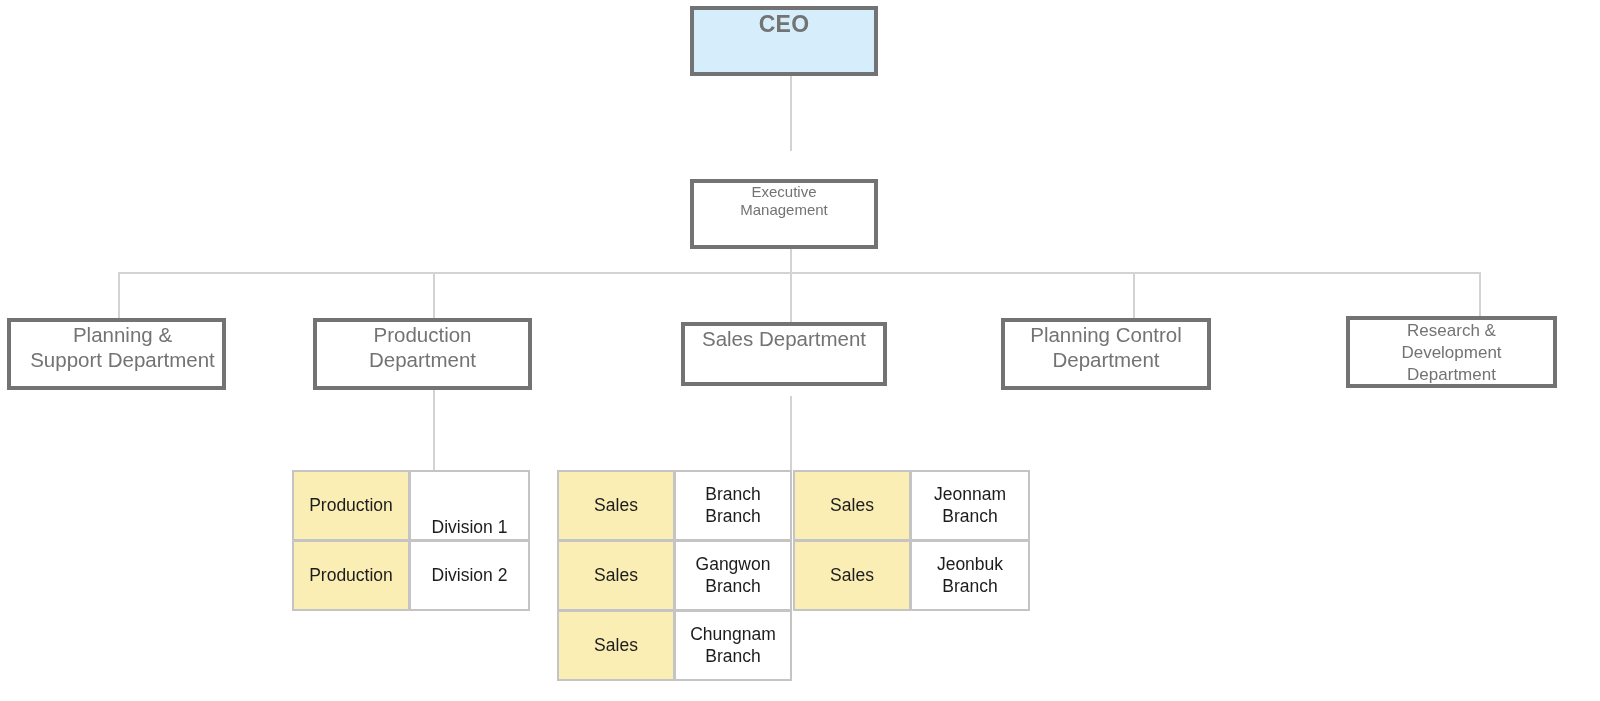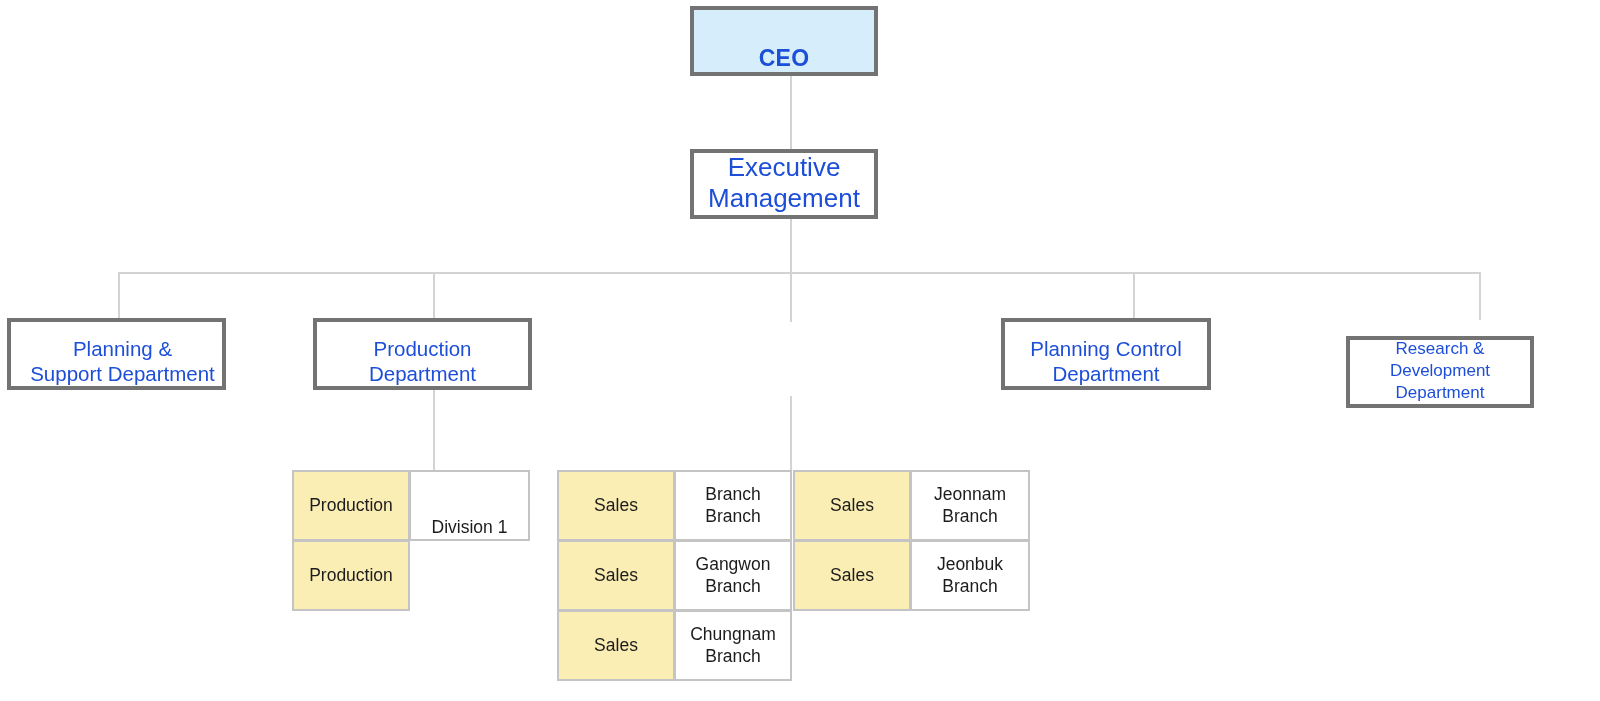--- a/index.html
+++ b/index.html
@@ -21,36 +21,36 @@
   .line { position: absolute; background: #d2d3d4; }
   .line.v { width: 2px; }
   .line.h { height: 2px; }
 
   
   .node {
     position: absolute;
     border: 4px solid #737373;
     background: #ffffff;
     display: flex;
-    align-items: flex-end;
+    align-items: flex-start;
     justify-content: center;
     text-align: center;
-    color: #1d4ed8;
+    color: #737373;
     line-height: 1.22;
     z-index: 3;
   }
   .node .label { display: block; padding: 0 4px; }
 
   .node.ceo {
     background: #d6eefc;
     font-weight: bold;
     font-size: 23px;
     letter-spacing: .3px;
   }
-  .node.exec { font-size: 26px; }
+  .node.exec { font-size: 15px; margin-top: 30px; }
   .node.dept { font-size: 20.5px; }
   .node.dept-sm { font-size: 17px; line-height: 1.30; }
 
   
   .grid { position: absolute; z-index: 2; }
   .cell {
     position: absolute;
     border: 2px solid #c4c4c4;
     display: flex;
     align-items: center;
@@ -102,48 +102,54 @@
     </span>
   </div>
 
   <div class="node dept" style="left:313px; top:318px; width:219px; height:72px;">
     <span class="label">
       <span>Production</span><br>
       <span>Department</span>
     </span>
   </div>
 
+  <div class="node dept" style="left:681px; top:322px; width:206px; height:64px;">
+    <span class="label">Sales Department</span>
+  </div>
 
   <div class="node dept" style="left:1001px; top:318px; width:210px; height:72px;">
     <span class="label">
       <span>Planning Control</span><br>
       <span>Department</span>
     </span>
   </div>
 
-  <div class="node dept-sm" style="left:1346px; top:336px; width:188px; height:72px;">
+  <div class="node dept-sm" style="left:1346px; top:316px; width:211px; height:72px;">
     <span class="label">
       <span>Research &amp;</span><br>
       <span>Development</span><br>
       <span>Department</span>
     </span>
   </div>
 
   <div class="grid" style="left:292px; top:470px; width:238px; height:140px;">
 
     <div class="cell tag" style="left:0px; top:0px; width:118px; height:71px;">
       <span class="label">Production</span>
     </div>
     <div class="cell" style="left:117px; top:0px; width:121px; height:71px;align-items:flex-end;">
       <span class="label">Division 1</span>
     </div>
 
     <div class="cell tag" style="left:0px; top:70px; width:118px; height:71px;">
       <span class="label">Production</span>
     </div>
+    <div class="cell" style="left:117px; top:70px; width:121px; height:71px;">
+      <span class="label">Division 2</span>
+    </div>
   </div>
 
   <div class="grid" style="left:557px; top:470px; width:473px; height:211px;">
 
     <div class="cell tag" style="left:0px; top:0px; width:118px; height:71px;">
       <span class="label">Sales</span>
     </div>
     <div class="cell" style="left:117px; top:0px; width:118px; height:71px;">
       <span class="label">
         <span>Branch</span><br>

